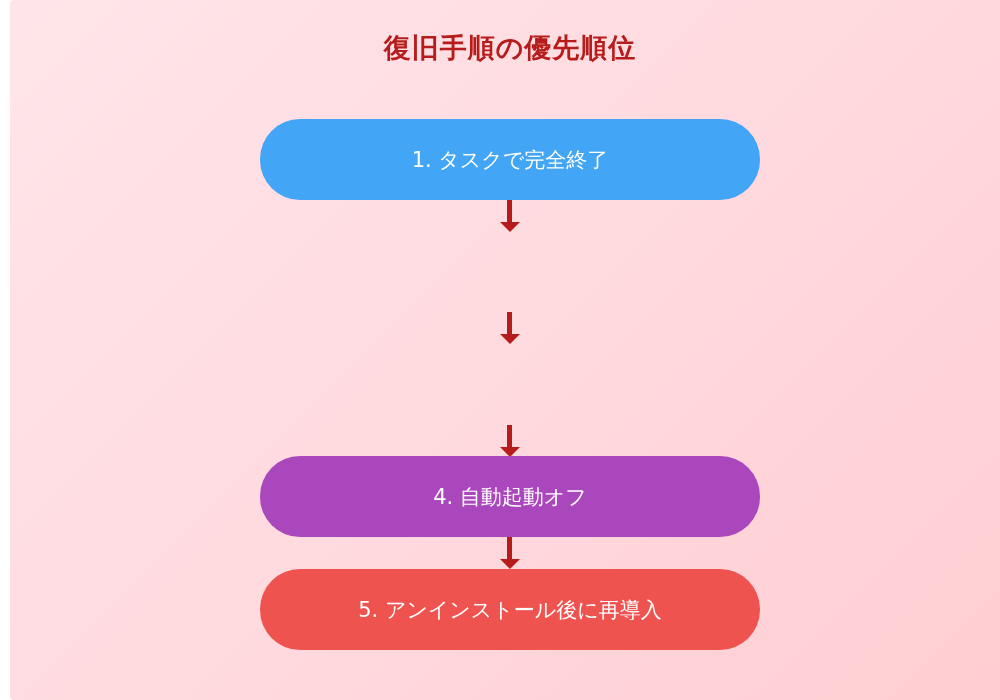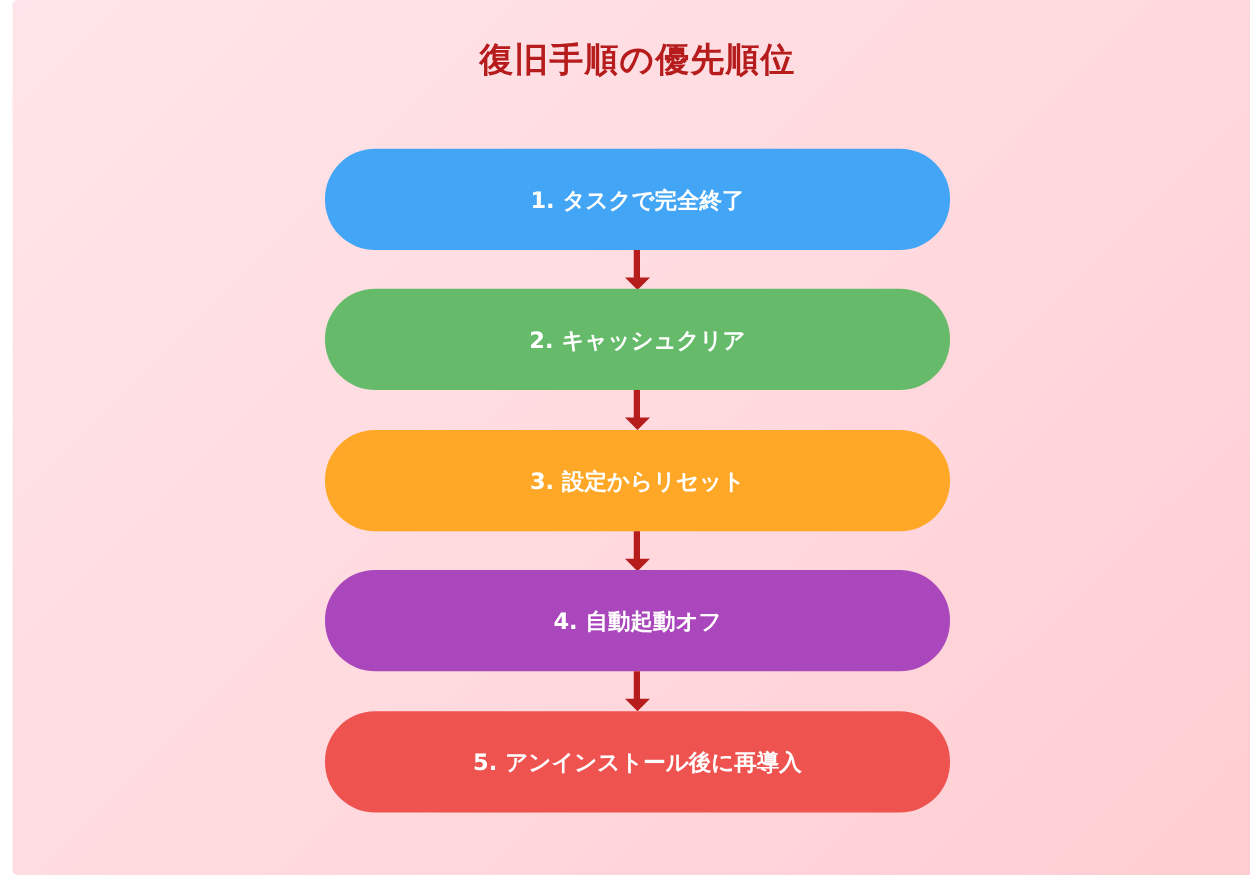--- a/index.html
+++ b/index.html
@@ -9,21 +9,21 @@
     border-radius:4px;
     background:linear-gradient(135deg, #ffe5e9 0%, #ffd9de 55%, #ffcdd2 100%);
   }
   .title {
     position:absolute; left:0; top:30px; width:1000px; text-align:center;
     font-size:27px; font-weight:bold; color:#b71c1c; letter-spacing:1px;
   }
   .step {
     position:absolute; left:250px; width:500px; height:81px;
     border-radius:40px; display:flex; align-items:center; justify-content:center;
-    color:#ffffff; font-size:18px; font-weight:bold;
+    color:#ffffff; font-size:21px; font-weight:normal;
   }
   .arrow { position:absolute; left:496px; width:8px; }
   .arrow .shaft { position:absolute; left:1px; top:0; width:5px; background:#b71c1c; }
   .arrow .head {
     position:absolute; left:-6px; width:0; height:0;
     border-left:10px solid transparent; border-right:10px solid transparent;
     border-top:10px solid #b71c1c;
   }
 </style>
 </head>
@@ -33,31 +33,25 @@
   <div class="title">復旧手順の優先順位</div>
 
   <div class="step" style="top:119px;background:#42a5f5;">
     <span>1. タスクで完全終了</span>
   </div>
   <div class="arrow" style="top:200px;height:32px;">
     <div class="shaft" style="height:24px;"></div>
       <div class="head" style="top:22px;"></div>
   </div>
 
-  <div class="step" style="top:231px;background:#66bb6a;">
-    <span>2. キャッシュクリア</span>
-  </div>
   <div class="arrow" style="top:312px;height:32px;">
     <div class="shaft" style="height:24px;"></div>
       <div class="head" style="top:22px;"></div>
   </div>
 
-  <div class="step" style="top:344px;background:#ffa726;">
-    <span>3. 設定からリセット</span>
-  </div>
   <div class="arrow" style="top:425px;height:32px;">
     <div class="shaft" style="height:24px;"></div>
       <div class="head" style="top:22px;"></div>
   </div>
 
   <div class="step" style="top:456px;background:#ab47bc;text-align:right;">
     <span>4. 自動起動オフ</span>
   </div>
   <div class="arrow" style="top:537px;height:32px;">
     <div class="shaft" style="height:24px;"></div>

